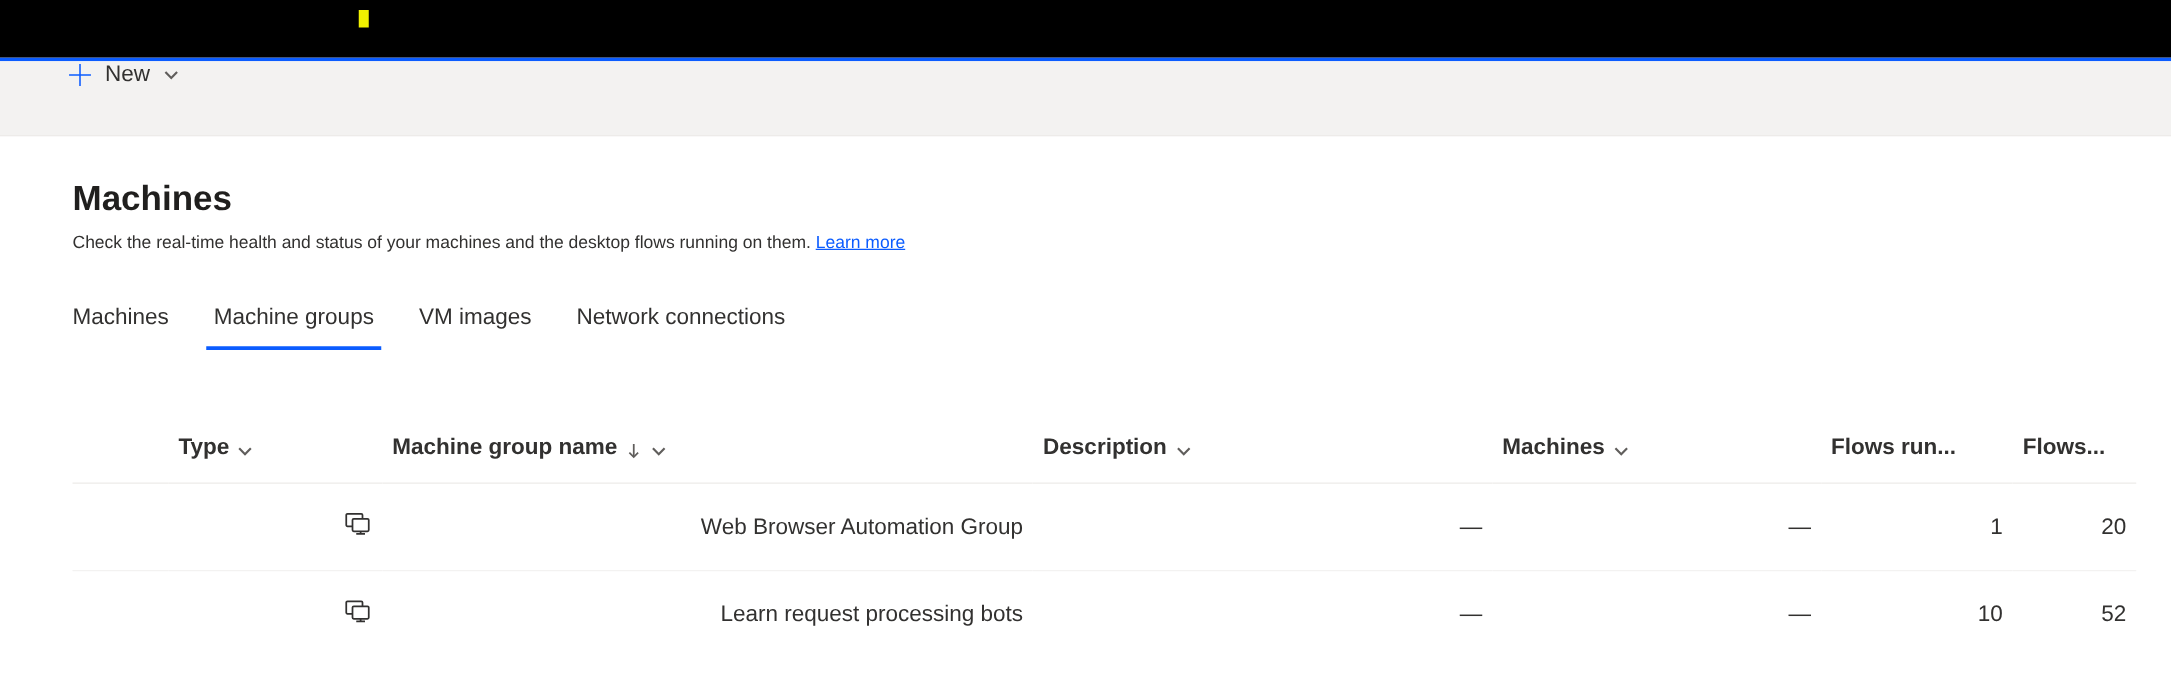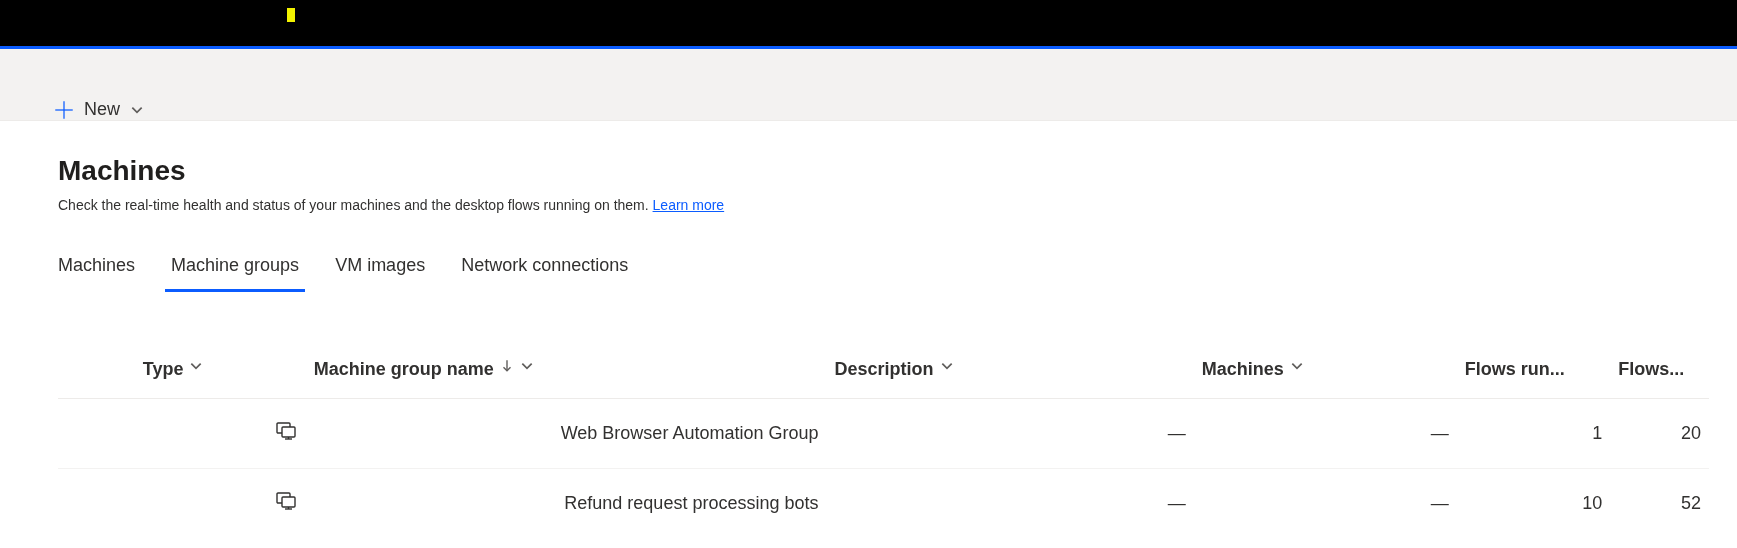--- a/index.html
+++ b/index.html
@@ -24,23 +24,23 @@
       height: 14px;
       background: #f2f200;
     }
     .blue-line {
       height: 3px;
       background: #0b5cff;
       width: 100%;
     }
     .toolbar {
       background: #f3f2f1;
-      height: 72px;
+      height: 60px;
       display: flex;
-      align-items: flex-end;
+      align-items: flex-start;
       padding-left: 54px;
       border-bottom: 1px solid #edebe9;
     }
     .new-button {
       display: inline-flex;
       align-items: center;
       gap: 10px;
       color: #323130;
       cursor: pointer;
       font-size: 18px;
@@ -109,21 +109,21 @@
       font-size: 18px;
       color: #323130;
       padding: 12px 8px 18px 8px;
       border-bottom: 1px solid #edebe9;
       white-space: nowrap;
       overflow: hidden;
       text-overflow: ellipsis;
     }
     thead th .th-inner {
       display: inline-flex;
-      align-items: flex-start;
+      align-items: flex-end;
       gap: 6px;
       cursor: pointer;
     }
     .sort-arrow svg { width: 14px; height: 14px; }
     .header-chevron svg { width: 14px; height: 14px; }
     .header-chevron, .sort-arrow { color: #605e5c; display: inline-flex; }
     tbody td {
       padding: 20px 8px;
       font-size: 18px;
       color: #323130;
@@ -276,21 +276,21 @@
           <td>
             <span class="group-icon">
               <svg viewBox="0 0 24 24" fill="none" stroke="currentColor" stroke-width="1.4">
                 <rect x="3" y="4" width="13" height="10" rx="1"></rect>
                 <rect x="8" y="8" width="13" height="10" rx="1" fill="#fff"></rect>
                 <line x1="14.5" y1="18" x2="14.5" y2="20"></line>
                 <line x1="11" y1="20" x2="18" y2="20"></line>
               </svg>
             </span>
           </td>
-          <td>Refund request processing bots</td>
+          <td>Learn request processing bots</td>
           <td><span class="dash">—</span></td>
           <td><span class="dash">—</span></td>
           <td>10</td>
           <td>52</td>
         </tr>
       </tbody>
     </table>
   </div>
 </div>
 

